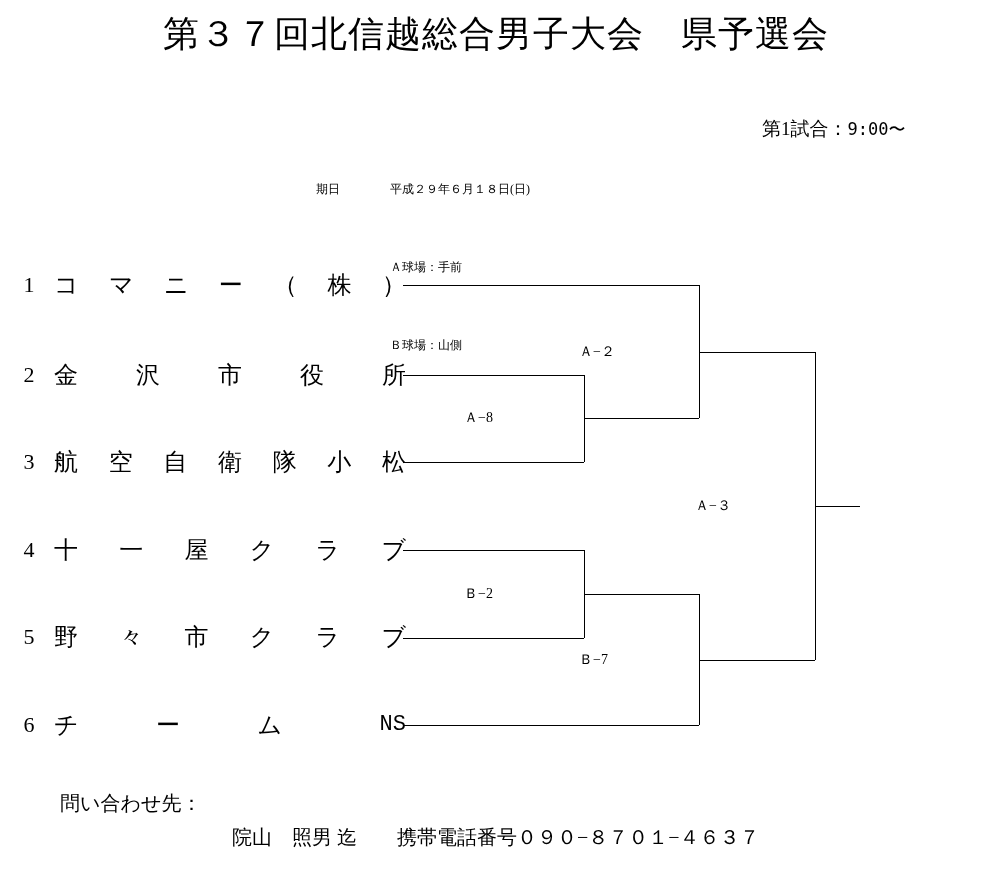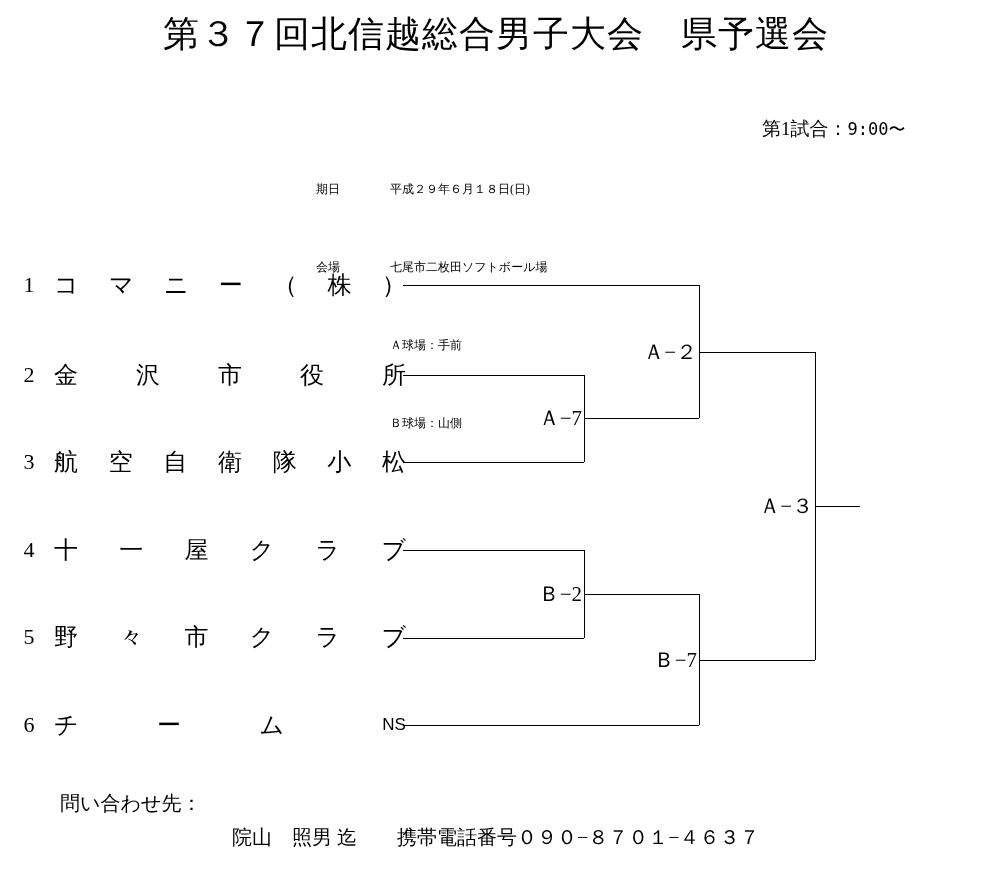--- a/index.html
+++ b/index.html
@@ -100,43 +100,43 @@
     left: 38px;
     top: 0;
     width: 352px;
     display: flex;
     justify-content: space-between;
   }
   .team-row .team-name .ch {
     display: inline-block;
   }
   .team-row.latin-tail .team-name .ch.latin {
-    font-family: Liberation Sans, sans-serif;
-    font-size: 17px;
+    font-family: Liberation Mono, monospace;
+    font-size: 22px;
     margin-left: 20px;
   }
 
   
   .hline {
     position: absolute;
     height: 0;
     border-top: 1.6px solid #000000;
   }
   .vline {
     position: absolute;
     width: 0;
     border-left: 1.6px solid #000000;
   }
 
   .match-label {
     position: absolute;
-    font-size: 21px;
+    font-size: 14px;
     line-height: 24px;
     white-space: pre;
-    text-align: right;
+    text-align: left;
     transform: translateY(-50%);
     font-family: Liberation Serif, serif;
   }
 
   
   #contact {
     position: absolute;
     top: 788px;
     left: 0;
     width: 992px;
@@ -157,21 +157,20 @@
 </style>
 </head>
 <body>
 
 <div class="page">
 
   <div id="doc-title">第３７回北信越総合男子大会　県予選会</div>
 
   <div id="event-info">
     <span class="row"><span class="lbl">期日</span><span>平成２９年６月１８日(日)</span></span>
-    <span class="row"><span class="lbl">会場</span><span>七尾市二枚田ソフトボール場</span></span>
     <span class="row indent">Ａ球場：手前</span>
     <span class="row indent">Ｂ球場：山側</span>
   </div>
 
   <div id="first-game"><span>第1試合：</span><span class="time">9:00〜</span></div>
 
   <div id="bracket">
 
     <div class="team-row" style="top:268px">
       <span class="seed">1</span>
@@ -262,21 +261,21 @@
     <div class="hline" style="left:584px; top:594px; width:115px"></div>
 
     <div class="hline" style="left:403px; top:725px; width:296px"></div>
     <div class="vline" style="left:699px; top:594px; height:131px"></div>
 
     <div class="hline" style="left:699px; top:660px; width:116px"></div>
 
     <div class="vline" style="left:815px; top:352px; height:308px"></div>
     <div class="hline" style="left:815px; top:506px; width:45px"></div>
 
-    <div class="match-label" style="left:464px; top:418px; width:118px">Ａ−7</div>
+    <div class="match-label" style="left:464px; top:418px; width:118px">Ａ−8</div>
     <div class="match-label" style="left:579px; top:352px; width:118px">Ａ−２</div>
     <div class="match-label" style="left:464px; top:594px; width:118px">Ｂ−2</div>
     <div class="match-label" style="left:579px; top:660px; width:118px">Ｂ−7</div>
     <div class="match-label" style="left:695px; top:506px; width:118px">Ａ−３</div>
   </div>
 
   <div id="contact">
     <span class="line1">問い合わせ先：</span>
     <span class="line2">院山　照男 迄　　携帯電話番号０９０−８７０１−４６３７</span>
   </div>

